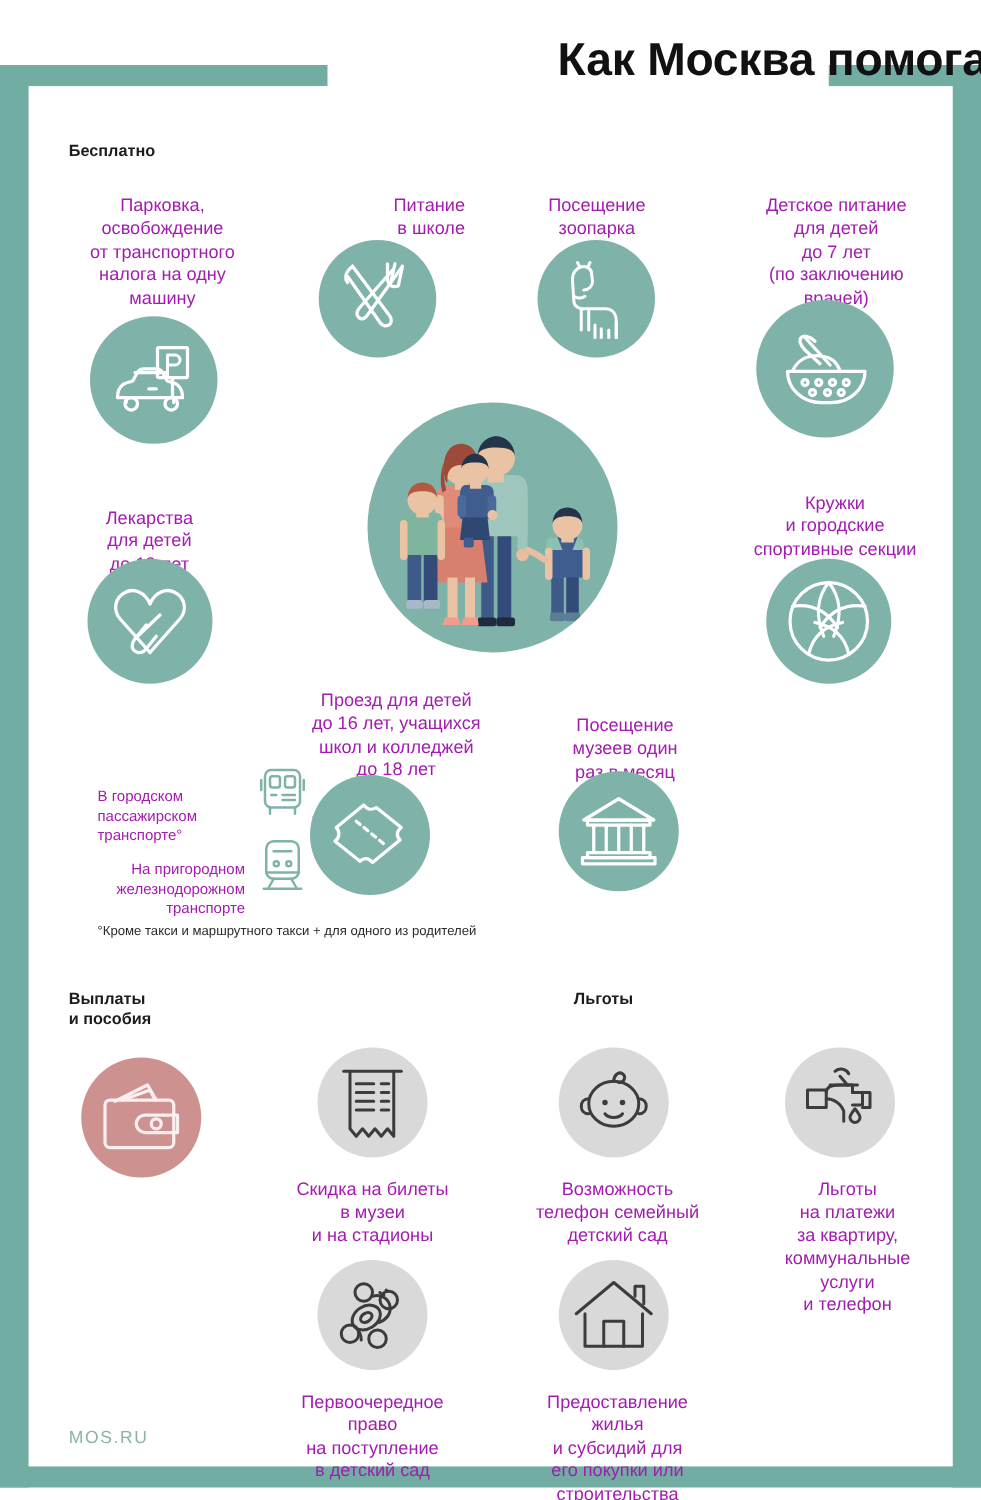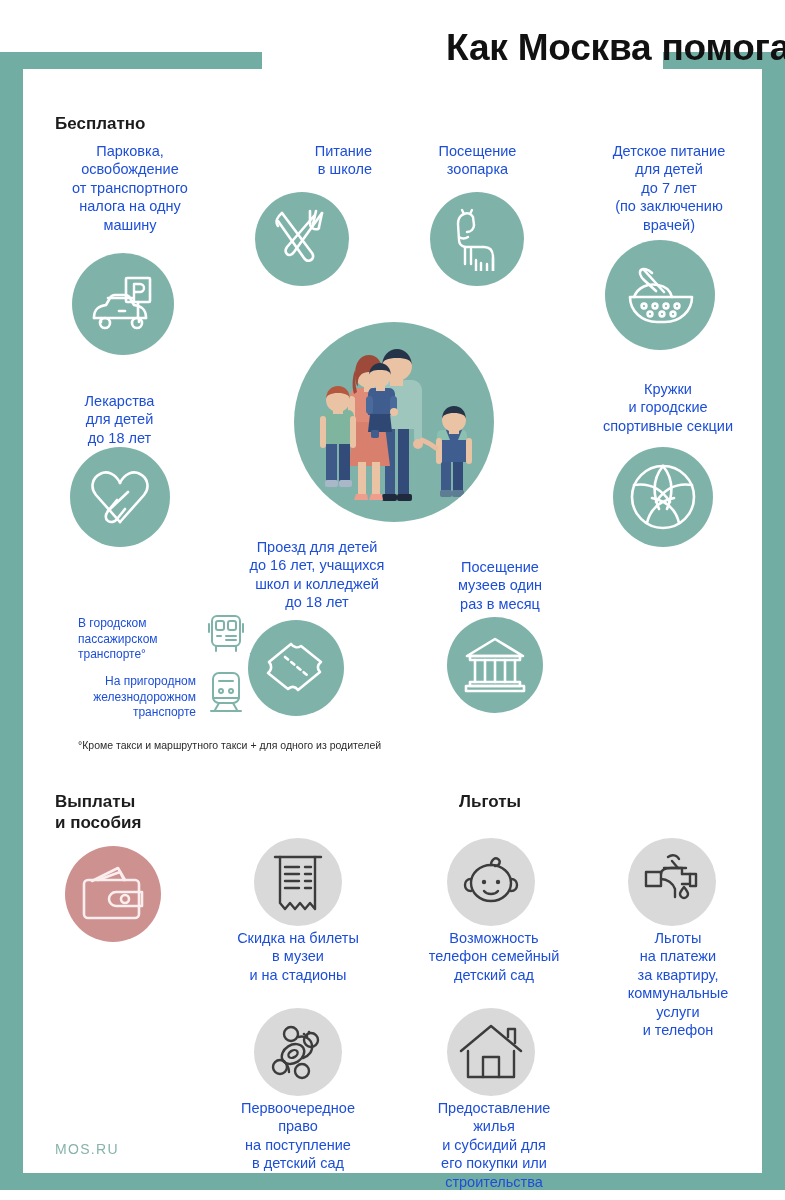--- a/index.html
+++ b/index.html
@@ -21,22 +21,22 @@
   #title{
     position:absolute;left:0;top:0;width:785px;height:96px;
     display:flex;flex-direction:column;align-items:flex-end;justify-content:center;
     z-index:5;pointer-events:none;margin-left:43px;
   }
   #title .t-line{
     font-size:37px;font-weight:bold;line-height:1.12;color:#111111;
     letter-spacing:-0.2px;text-align:center;
   }
   
-  .sec-head{position:absolute;font-size:17px;font-weight:bold;color:#1c1c1c;line-height:1.25;}
-  .cap{position:absolute;text-align:center;font-size:14.5px;line-height:1.27;color:#1d4ed8;}
+  .sec-head{position:absolute;font-size:13px;font-weight:bold;color:#1c1c1c;line-height:1.25;}
+  .cap{position:absolute;text-align:center;font-size:14.5px;line-height:1.27;color:#a21caf;margin-top:14px;}
   .cap.sm{font-size:12px;line-height:1.3;}
   .circ{position:absolute;border-radius:50%;display:flex;align-items:center;justify-content:center;}
   .circ.teal{background:#7fb3aa;}
   .circ.grey{background:#d9d9d9;}
   .circ.pink{background:#cd9190;}
   .circ svg{display:block;}
   .note{position:absolute;font-size:10.5px;color:#2b2b2b;}
   #footer-brand{position:absolute;left:55px;top:1141px;font-size:14px;letter-spacing:1.3px;color:#86b3ab;font-weight:normal;}
   .small-ico{position:absolute;}
   .connector{position:absolute;stroke:#7fb3aa;stroke-width:1.3;fill:none;}

